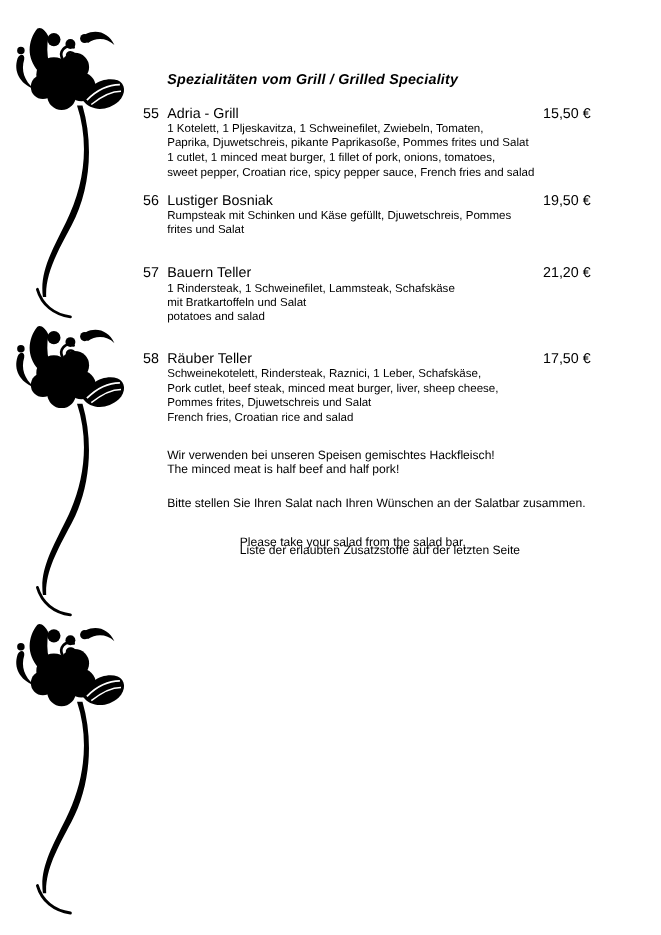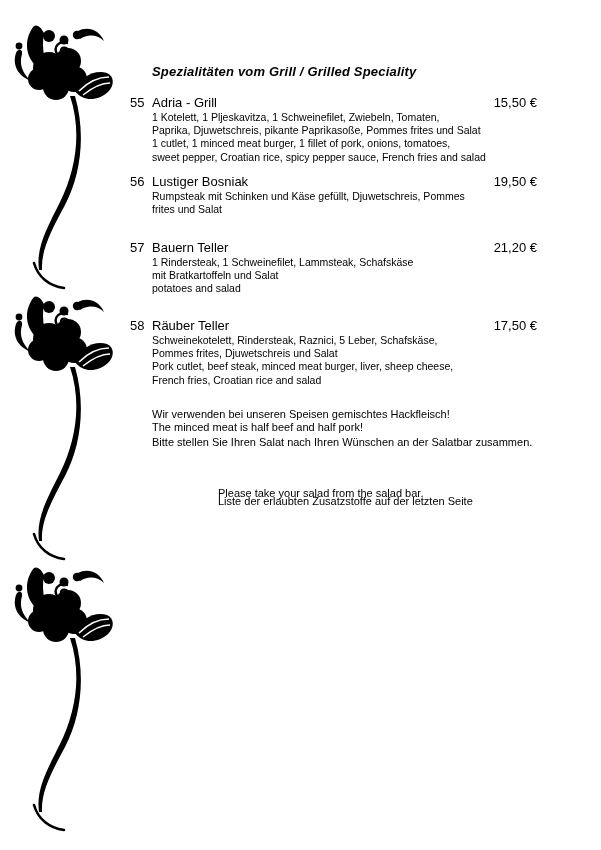--- a/index.html
+++ b/index.html
@@ -56,21 +56,21 @@
     line-height: 13.2px;
   }
   .desc-line { white-space: nowrap; }
   .note {
     position: absolute;
     font-size: 11px;
     line-height: 13.2px;
     white-space: nowrap;
   }
   .note-minced    { left: 152px; top: 408px; }
-  .note-salad-de  { left: 152px; top: 436px; }
+  .note-salad-de  { left: 152px; top: 452px; }
   .note-salad-en  { left: 218px; top: 487px; }
   .note-additives { left: 218px; top: 495px; }
 </style>
 </head>
 <body>
 
 <div class="page">
 
   <svg class="ornaments" viewBox="0 0 140 850" xmlns="http://www.w3.org/2000/svg" aria-hidden="true">
     <defs>
@@ -150,23 +150,23 @@
     </div>
   </div>
 
   <div class="menu-item item-58">
     <div class="item-header">
       <span class="item-number">58</span>
       <span class="item-name">Räuber Teller</span>
       <span class="item-price">17,50 €</span>
     </div>
     <div class="item-desc">
-      <div class="desc-line">Schweinekotelett, Rindersteak, Raznici, 5 Leber, Schafskäse,</div>
+      <div class="desc-line">Schweinekotelett, Rindersteak, Raznici, 1 Leber, Schafskäse,</div>
+      <div class="desc-line">Pork cutlet, beef steak, minced meat burger, liver, sheep cheese,</div>
       <div class="desc-line">Pommes frites, Djuwetschreis und Salat</div>
-      <div class="desc-line">Pork cutlet, beef steak, minced meat burger, liver, sheep cheese,</div>
       <div class="desc-line">French fries, Croatian rice and salad</div>
     </div>
   </div>
 
   <div class="note note-minced">
     <div class="desc-line">Wir verwenden bei unseren Speisen gemischtes Hackfleisch!</div>
     <div class="desc-line">The minced meat is half beef and half pork!</div>
   </div>
   <div class="note note-salad-de">Bitte stellen Sie Ihren Salat nach Ihren Wünschen an der Salatbar zusammen.</div>
   <div class="note note-salad-en">Please take your salad from the salad bar.</div>

